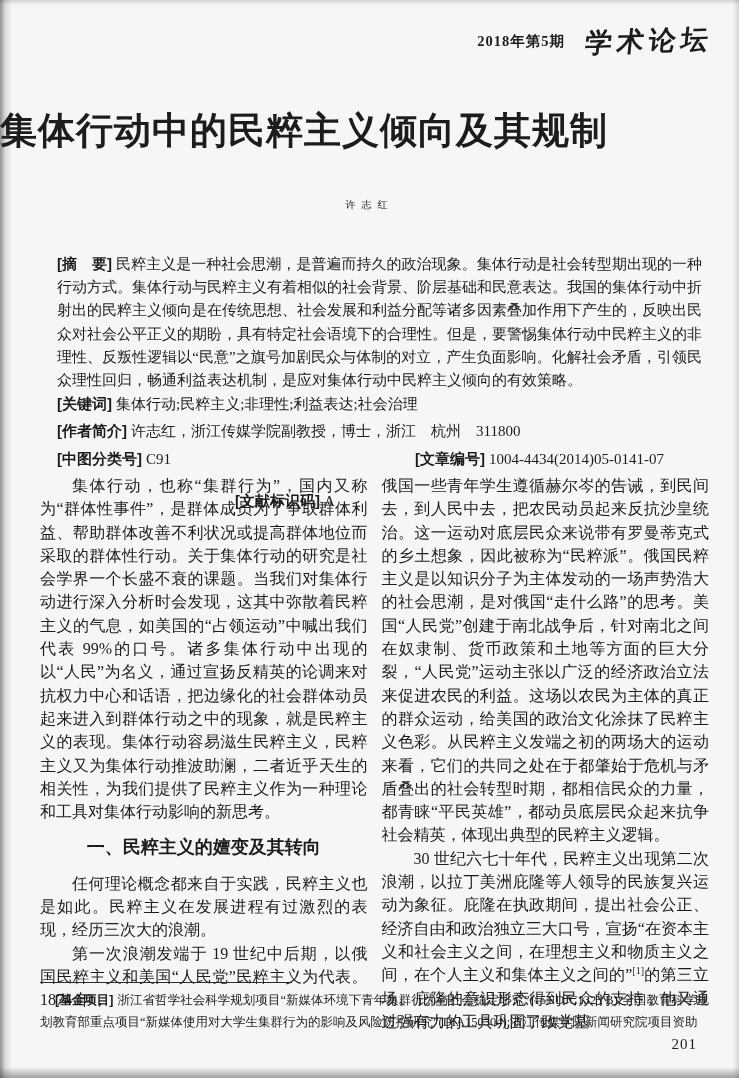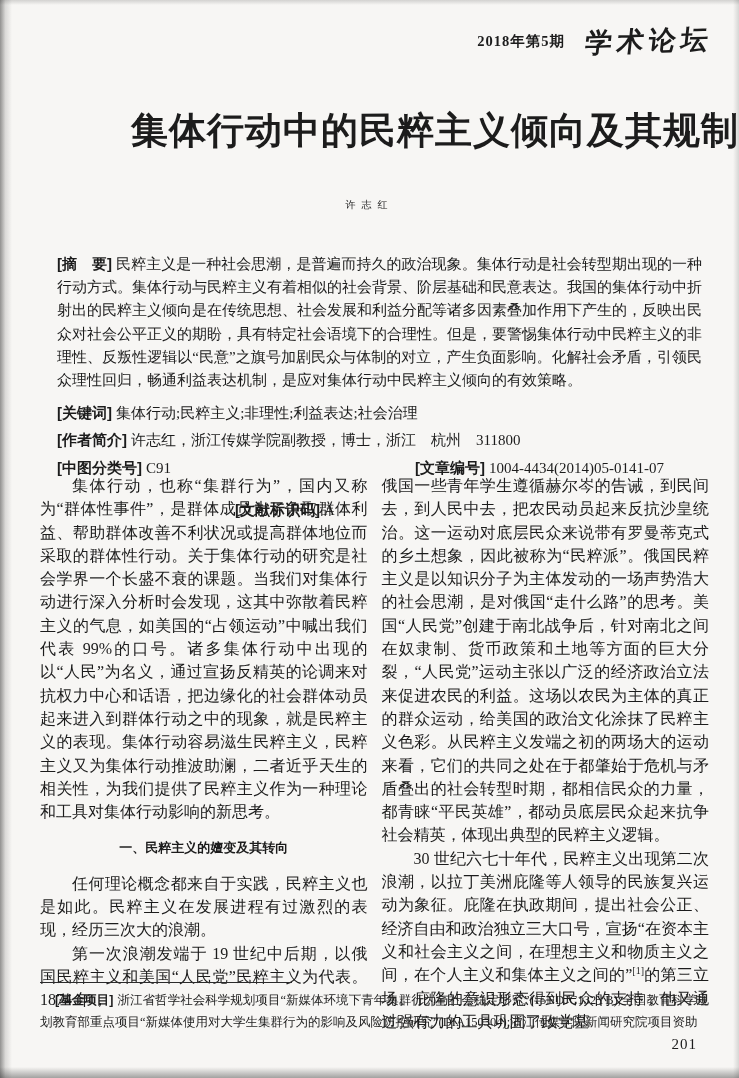--- a/index.html
+++ b/index.html
@@ -17,43 +17,43 @@
   .edge-top{position:absolute;left:0;right:0;top:0;height:5px;z-index:9;pointer-events:none;
     background:linear-gradient(to bottom,rgba(45,45,45,.18),rgba(45,45,45,0));}
   .edge-right{position:absolute;right:0;top:0;bottom:0;width:6px;z-index:9;pointer-events:none;
     background:linear-gradient(to left,rgba(45,45,45,.16),rgba(45,45,45,0));}
 
   .header{position:absolute;top:28px;right:26px;display:flex;align-items:center;gap:20px;}
   .issue{font-weight:700;font-size:14.5px;letter-spacing:1px;}
   .logo{font-size:27px;font-weight:700;letter-spacing:5px;line-height:1;
     transform:rotate(-2deg) skewX(-8deg);font-family:"Liberation Serif","DejaVu Serif",serif;}
 
-  .title{position:absolute;top:106px;left:0;width:739px;text-align:right;
+  .title{position:absolute;top:106px;left:0;width:739px;text-align:left;
     font-family:"Liberation Sans","DejaVu Sans",sans-serif;
     font-size:37px;font-weight:700;letter-spacing:1px;}
   .author{position:absolute;top:198px;left:0;width:739px;text-align:center;
     font-size:10px;letter-spacing:6px;}
 
   .front{position:absolute;top:252px;left:57px;width:645px;
     font-size:15px;line-height:23.2px;text-align:justify;}
   .front .label{font-weight:700;font-family:"Liberation Sans","DejaVu Sans",sans-serif;margin-right:4px;}
   .front p{margin:0;}
-  .front .kw-row{margin-top:9px;}
+  .front .kw-row{}
   .front .bio-row{margin-top:3px;}
   .front .cls-row{margin-top:3px;display:flex;}
   .cls-seg1{width:178px;}
   .cls-seg2{width:180px;margin-top:42px;}
   .cls-seg3{flex:1;}
 
   .columns{position:absolute;top:474px;left:40px;width:669px;display:flex;gap:14px;}
   .col{width:328px;font-size:16px;line-height:23.3px;text-align:justify;}
   .col p{margin:0;text-indent:2em;}
   .sec-heading{text-align:center;text-indent:0 !important;
     font-family:"Liberation Sans","DejaVu Sans",sans-serif;
-    font-weight:700;font-size:13px;margin:13px 0 12px !important;}
+    font-weight:700;font-size:18px;margin:13px 0 12px !important;}
   sup{font-size:10px;line-height:0;}
 
   .footnote{position:absolute;top:982px;left:40px;width:669px;}
   .foot-rule{width:252px;border-top:1.5px solid #2b2b2b;margin:0 0 7px 0;}
   .fund{font-size:12.5px;line-height:21.5px;text-align:justify;text-indent:1.2em;margin:0;}
   .fund .label{font-weight:700;font-family:"Liberation Sans","DejaVu Sans",sans-serif;margin-right:4px;}
 
   .pagenum{position:absolute;top:1036px;right:42px;font-size:15px;letter-spacing:1px;}
 </style>
 </head>

